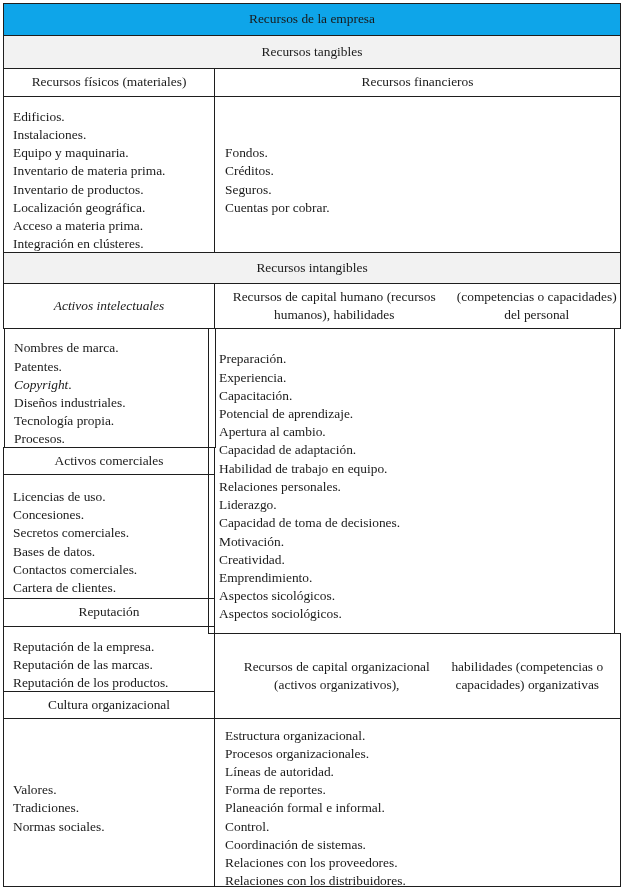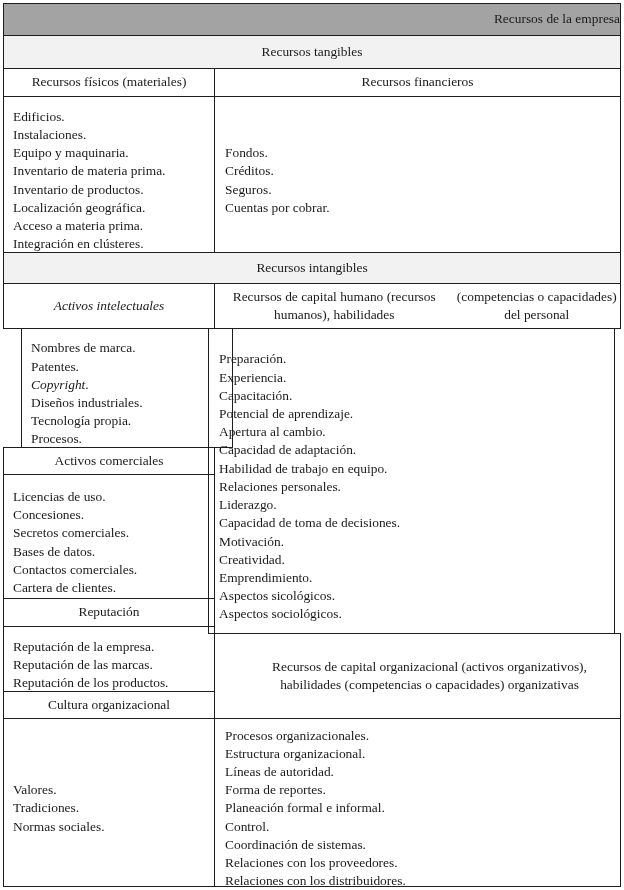--- a/index.html
+++ b/index.html
@@ -1,21 +1,21 @@
 <!DOCTYPE html>
 <html><head>
   <meta charset="utf-8">
   <style>
     html, body { margin: 0; padding: 0; background: #ffffff; }
     body { width: 624px; height: 890px; position: relative; overflow: hidden;
            font-family: "Liberation Serif", "DejaVu Serif", serif; color: #1a1a1a; }
     .cell { position: absolute; box-sizing: border-box; border: 1px solid #1e1e1e;
             font-size: 13.4px; line-height: 18.2px; }
     .hdr { display: flex; align-items: center; justify-content: center; text-align: center; }
-    .title-bg { background: #a3a3a3; justify-content: flex-end; }
+    .title-bg { background: #0ea5e9; }
     .sub-bg { background: #f2f2f2; }
     .list { padding: 12px 0 0 9px; display: flex; flex-direction: column; justify-content: center; }
     .list div { white-space: nowrap; }
     .it { font-style: italic; }
   </style>
 </head>
 <body>
 
 <div class="cell hdr title-bg" style="left:3px; top:3px; width:618px; height:33px;">
   <span>Recursos de la empresa</span>
@@ -51,21 +51,21 @@
   <div>Cuentas por cobrar.</div>
 </div>
 
 <div class="cell hdr sub-bg" style="left:3px; top:252px; width:618px; height:32px;">
   <span>Recursos intangibles</span>
 </div>
 
 <div class="cell hdr" style="left:3px; top:283px; width:212px; height:46px;font-style:italic;">
   <span>Activos intelectuales</span>
 </div>
-<div class="cell list" style="left:21px; top:328px; width:212px; height:120px;">
+<div class="cell list" style="left:4px; top:328px; width:212px; height:120px;">
   <div>Nombres de marca.</div>
   <div>Patentes.</div>
   <div><span class="it">Copyright</span><span>.</span></div>
   <div>Diseños industriales.</div>
   <div>Tecnología propia.</div>
   <div>Procesos.</div>
 </div>
 <div class="cell hdr" style="left:3px; top:447px; width:212px; height:28px;">
   <span>Activos comerciales</span>
 </div>
@@ -108,27 +108,27 @@
   <div>Habilidad de trabajo en equipo.</div>
   <div>Relaciones personales.</div>
   <div>Liderazgo.</div>
   <div>Capacidad de toma de decisiones.</div>
   <div>Motivación.</div>
   <div>Creatividad.</div>
   <div>Emprendimiento.</div>
   <div>Aspectos sicológicos.</div>
   <div>Aspectos sociológicos.</div>
 </div>
-<div class="cell hdr" style="left:214px; top:633px; width:407px; height:86px; flex-direction:column;padding-left:24px;">
+<div class="cell hdr" style="left:214px; top:633px; width:407px; height:86px; padding-left:24px;">
   <div>Recursos de capital organizacional (activos organizativos),</div>
   <div>habilidades (competencias o capacidades) organizativas</div>
 </div>
 <div class="cell list" style="left:214px; top:718px; width:407px; height:169px; padding-left:10px;">
+  <div>Estructura organizacional.</div>
   <div>Procesos organizacionales.</div>
-  <div>Estructura organizacional.</div>
   <div>Líneas de autoridad.</div>
   <div>Forma de reportes.</div>
   <div>Planeación formal e informal.</div>
   <div>Control.</div>
   <div>Coordinación de sistemas.</div>
   <div>Relaciones con los proveedores.</div>
   <div>Relaciones con los distribuidores.</div>
 </div>
 
 </body></html>

